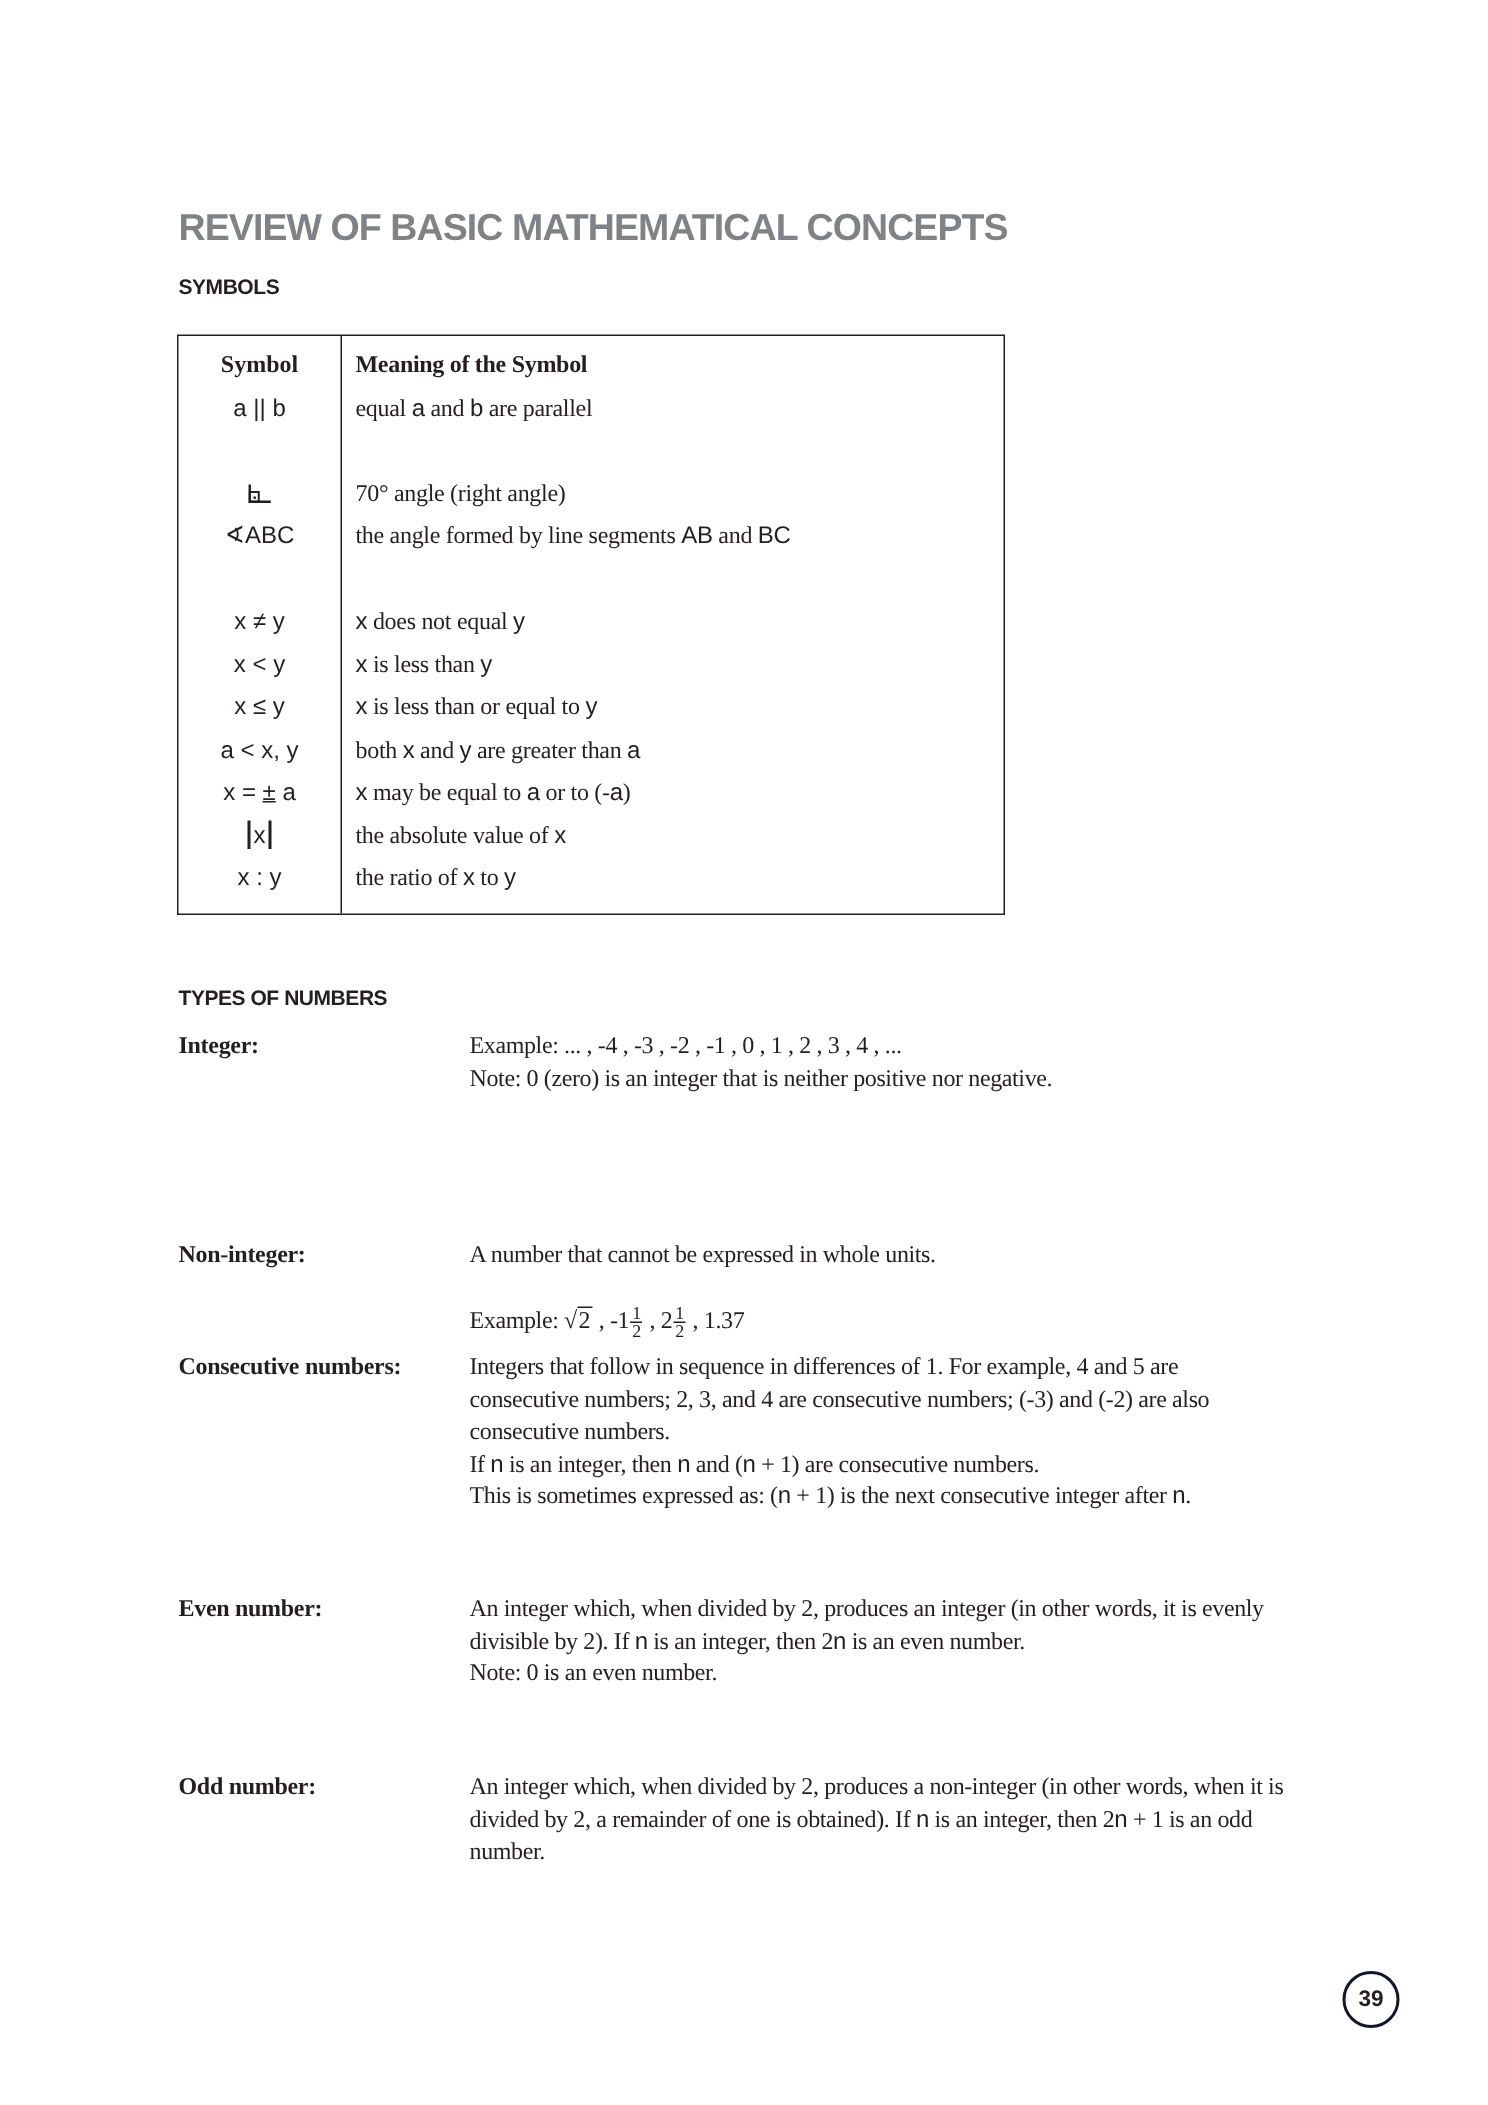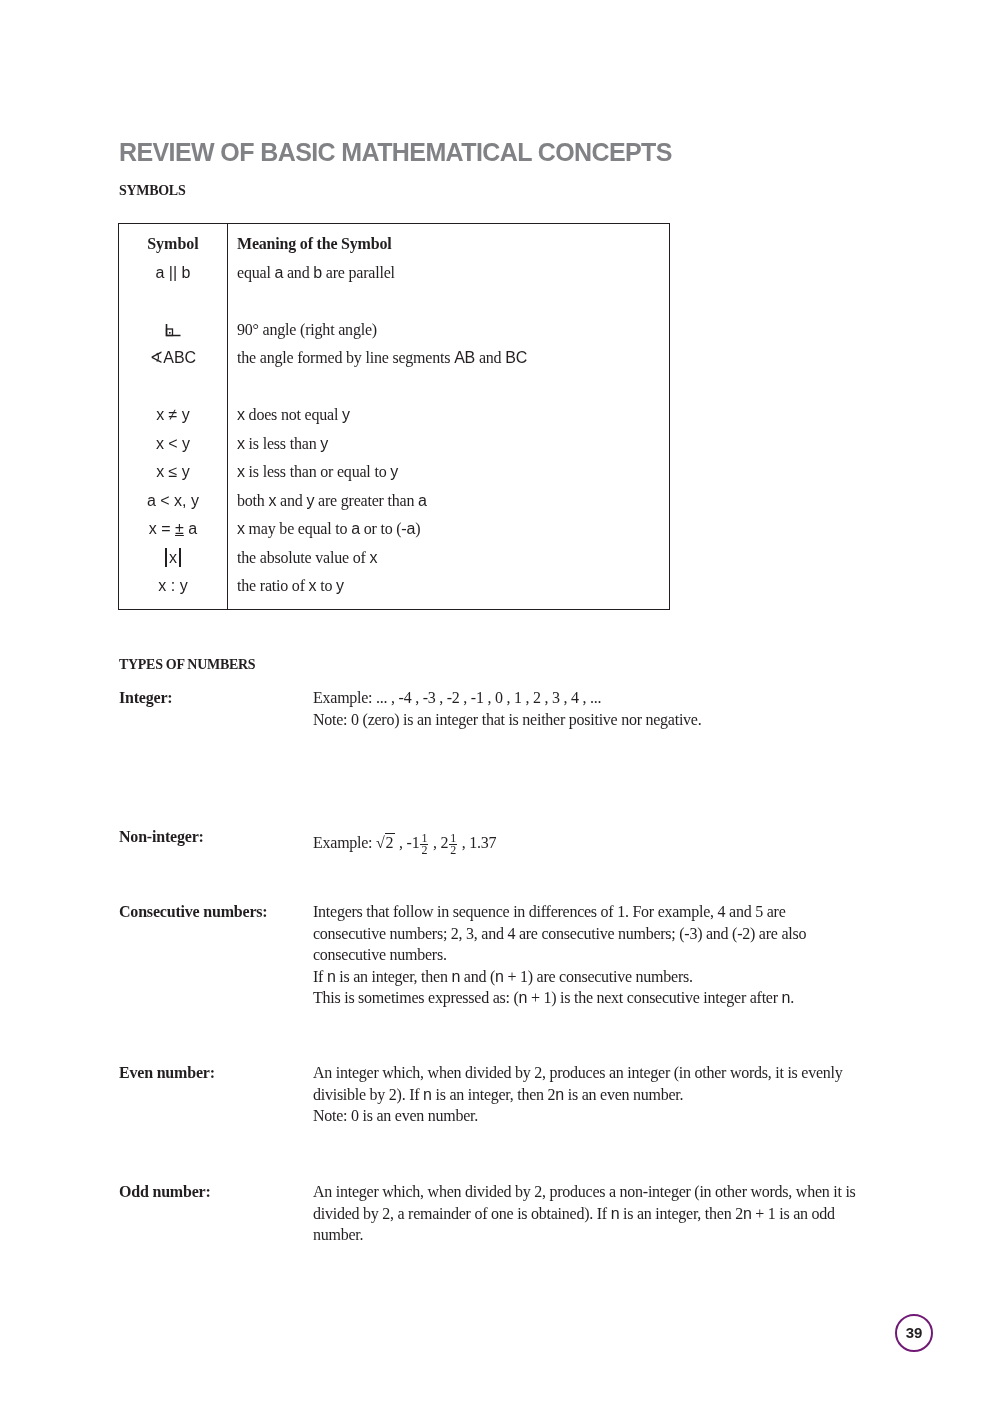--- a/index.html
+++ b/index.html
@@ -23,21 +23,21 @@
       font-weight: bold;
       font-size: 25px;
       letter-spacing: -0.6px;
       color: #808285;
       margin: 0;
       white-space: nowrap;
     }
     .section-heading {
       position: absolute;
       left: 119px;
-      font-family: Liberation Serif, serif;
+      font-family: Liberation Sans, sans-serif;
       font-weight: bold;
       font-size: 14px;
       letter-spacing: -0.3px;
       color: #231f20;
       margin: 0;
       white-space: nowrap;
     }
     .symbols-heading { top: 183px; }
     .types-heading { top: 657px; }
 
@@ -157,21 +157,21 @@
       border-top: 1px solid #231f20;
       padding: 0 2px 0 1px;
     }
 
     .page-number {
       position: absolute;
       left: 895px;
       top: 1314px;
       width: 38px;
       height: 38px;
-      border: 2px solid #701a75;
+      border: 2px solid #0f172a;
       border-radius: 50%;
       box-sizing: border-box;
       text-align: center;
       font-family: "Liberation Sans", sans-serif;
       font-weight: bold;
       font-size: 15px;
       line-height: 34px;
       color: #231f20;
     }
   </style>
@@ -197,21 +197,21 @@
 
 
   <div class="table-row" style="top:91.5px">
     <span class="cell-symbol">
       <svg class="right-angle-icon" width="16" height="14" viewBox="0 0 16 14">
         <path d="M1.5 1 V12.5 H15.5" stroke="#231f20" stroke-width="1.6" fill="none"></path>
         <rect x="1.5" y="6" width="6" height="6.5" stroke="#231f20" stroke-width="1.3" fill="none"></rect>
         <rect x="4" y="9" width="1.6" height="1.6" fill="#231f20"></rect>
       </svg>
     </span>
-    <span class="cell-meaning">90° angle (right angle)</span>
+    <span class="cell-meaning">70° angle (right angle)</span>
   </div>
 
   <div class="table-row" style="top:120px">
     <span class="cell-symbol">∢ABC</span>
     <span class="cell-meaning"><span>the angle formed by line segments </span><span class="var">AB</span><span> and </span><span class="var">BC</span></span>
   </div>
 
 
   <div class="table-row" style="top:177px">
     <span class="cell-symbol">x ≠ y</span>
@@ -252,21 +252,22 @@
 <h2 class="section-heading types-heading">TYPES OF NUMBERS</h2>
 
 <div class="def-term" style="top:687px">Integer:</div>
 <div class="def-body" style="top:687px">
   <p>Example: ... , -4 , -3 , -2 , -1 , 0 , 1 , 2 , 3 , 4 , ...</p>
   <p>Note:  0 (zero) is an integer that is neither positive nor negative.</p>
 </div>
 
 <div class="def-term" style="top:826px">Non-integer:</div>
 <div class="def-body" style="top:826px">
-  <p class="nowrap" style="margin-top:6px"><span>Example: </span><span class="sqrt">√<span class="radicand">2</span></span><span>  , -1</span><span class="frac"><span class="num">1</span><span class="den">2</span></span><span> , 2</span><span class="frac"><span class="num">1</span><span class="den">2</span></span><span> ,  1.37</span></p>
+  <p>A number that cannot be expressed in whole units.</p>
+  <p class="nowrap" style="margin-top:22px"><span>Example: </span><span class="sqrt">√<span class="radicand">2</span></span><span>  , -1</span><span class="frac"><span class="num">1</span><span class="den">2</span></span><span> , 2</span><span class="frac"><span class="num">1</span><span class="den">2</span></span><span> ,  1.37</span></p>
 </div>
 
 <div class="def-term" style="top:901px">Consecutive numbers:</div>
 <div class="def-body" style="top:901px">
   <p>Integers that follow in sequence in differences of 1.  For example, 4 and 5 are consecutive numbers; 2, 3, and 4 are consecutive numbers; (-3) and (-2) are also consecutive numbers.</p>
   <p><span>If </span><span class="var">n</span><span> is an integer, then </span><span class="var">n</span><span> and (</span><span class="var">n</span><span> + 1) are consecutive numbers.</span><br><span>This is sometimes expressed as: (</span><span class="var">n</span><span> + 1) is the next consecutive integer after </span><span class="var">n</span><span>.</span></p>
 </div>
 
 <div class="def-term" style="top:1062px">Even number:</div>
 <div class="def-body" style="top:1062px">

